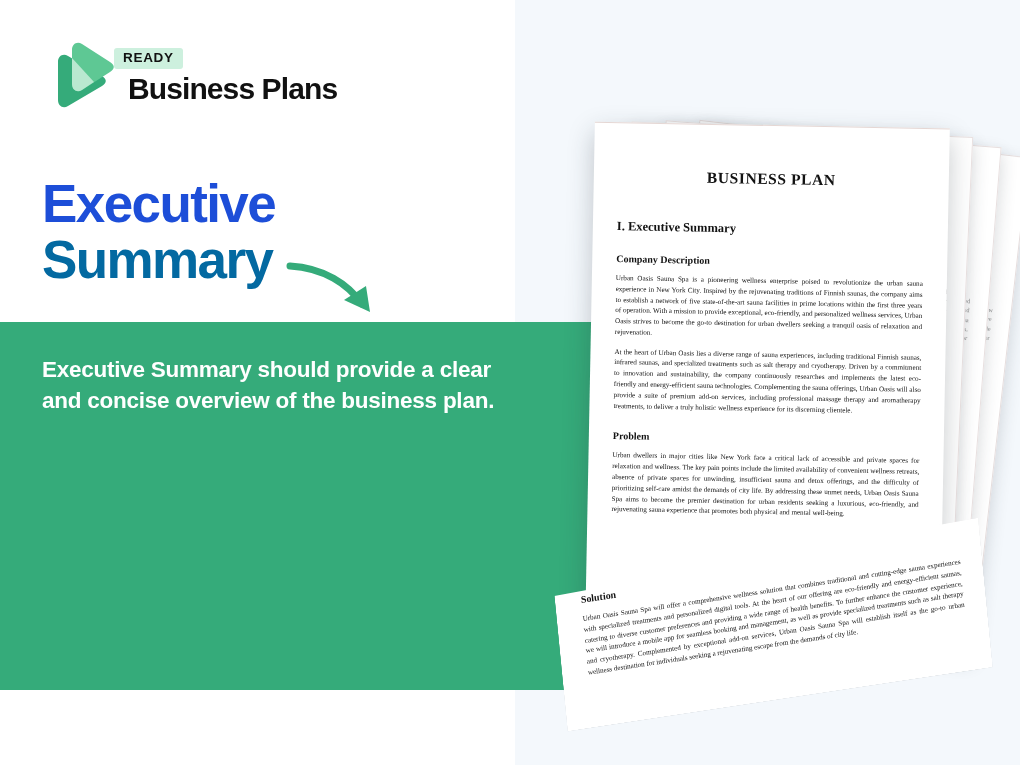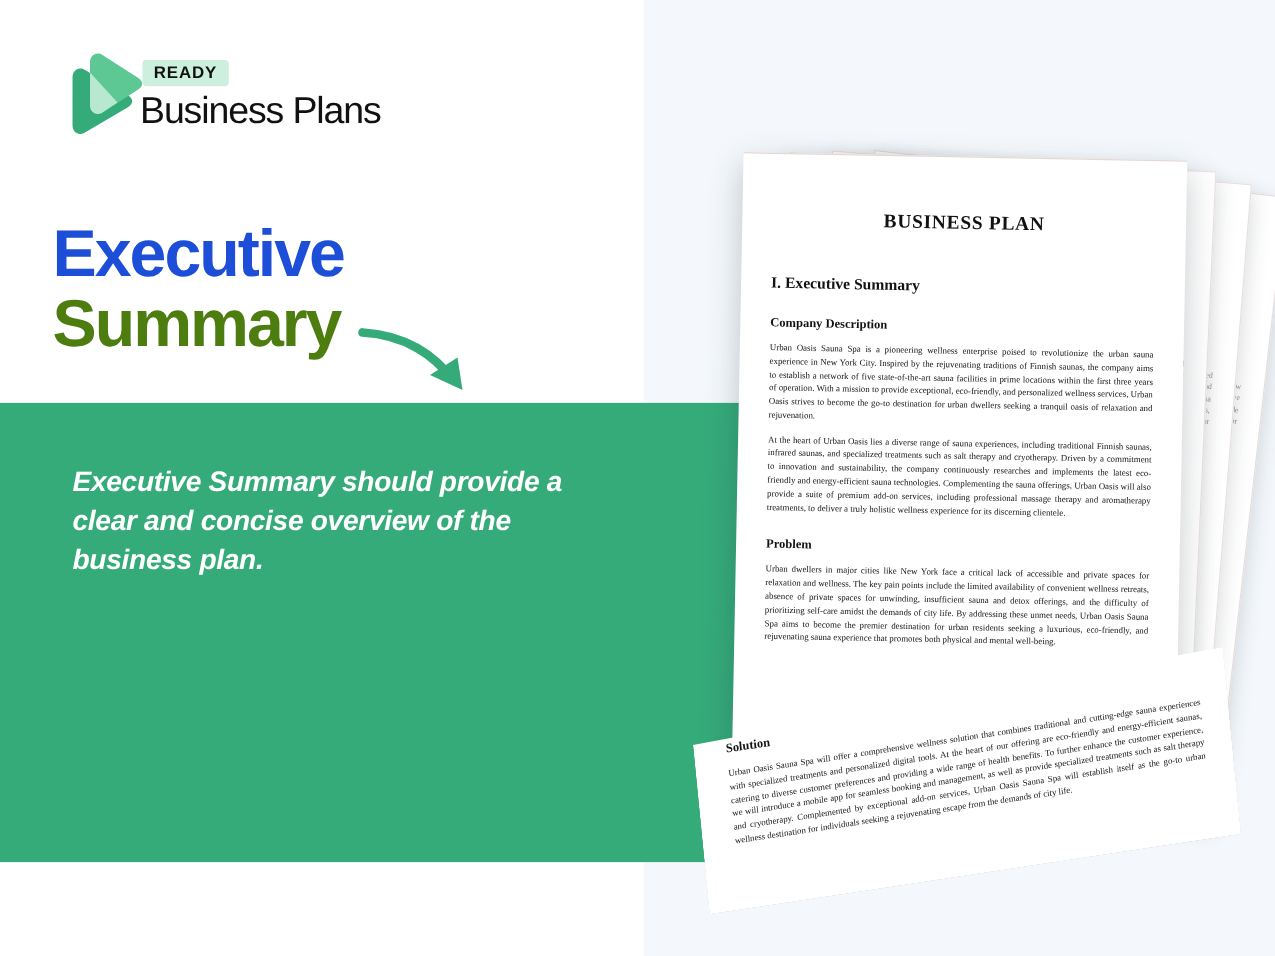--- a/index.html
+++ b/index.html
@@ -24,41 +24,41 @@
   
   .logo{position:absolute;left:38px;top:36px;width:300px;height:84px;}
   .logo-mark{position:absolute;left:0;top:2px;width:80px;height:80px;}
   .badge{
     position:absolute;left:76px;top:12px;
     background:#cdf0de;color:#111;
     font-size:13.5px;font-weight:700;letter-spacing:.7px;
     padding:3px 9px 4px 9px;border-radius:3px;line-height:1;
   }
   .logo-word{
-    position:absolute;left:74px;top:38px;
-    font-size:30px;font-weight:400;color:#111;letter-spacing:-.9px;
+    position:absolute;left:90px;top:38px;
+    font-size:30px;font-weight:700;color:#111;letter-spacing:-.9px;
     line-height:1;white-space:nowrap;
   }
 
   
   .headline{position:absolute;left:42px;top:176px;}
   .headline div{
     font-size:53px;font-weight:700;line-height:1.05;letter-spacing:-1.6px;
   }
   .hl-1{color:#1d4ed8;}
-  .hl-2{color:#4d7c0f;}
+  .hl-2{color:#0369a1;}
   .arrow{position:absolute;left:282px;top:256px;width:110px;height:70px;}
 
   
   .copy{
     position:absolute;left:42px;top:355px;width:470px;
     color:#ffffff;font-size:22.5px;font-weight:700;line-height:1.37;
     letter-spacing:-.25px;
   }
-  .copy p{margin:16px;font-style:italic;}
+  .copy p{margin:0;}
   .copy p + p{margin-top:26px;}
 
   
   .docstack{position:absolute;left:430px;top:95px;width:590px;height:570px;}
   .sheet{
     position:absolute;background:#fff;
     box-shadow:0 7px 18px rgba(40,50,60,.20);
   }
   .sheet-back3{
     left:240px;top:42px;width:330px;height:500px;

